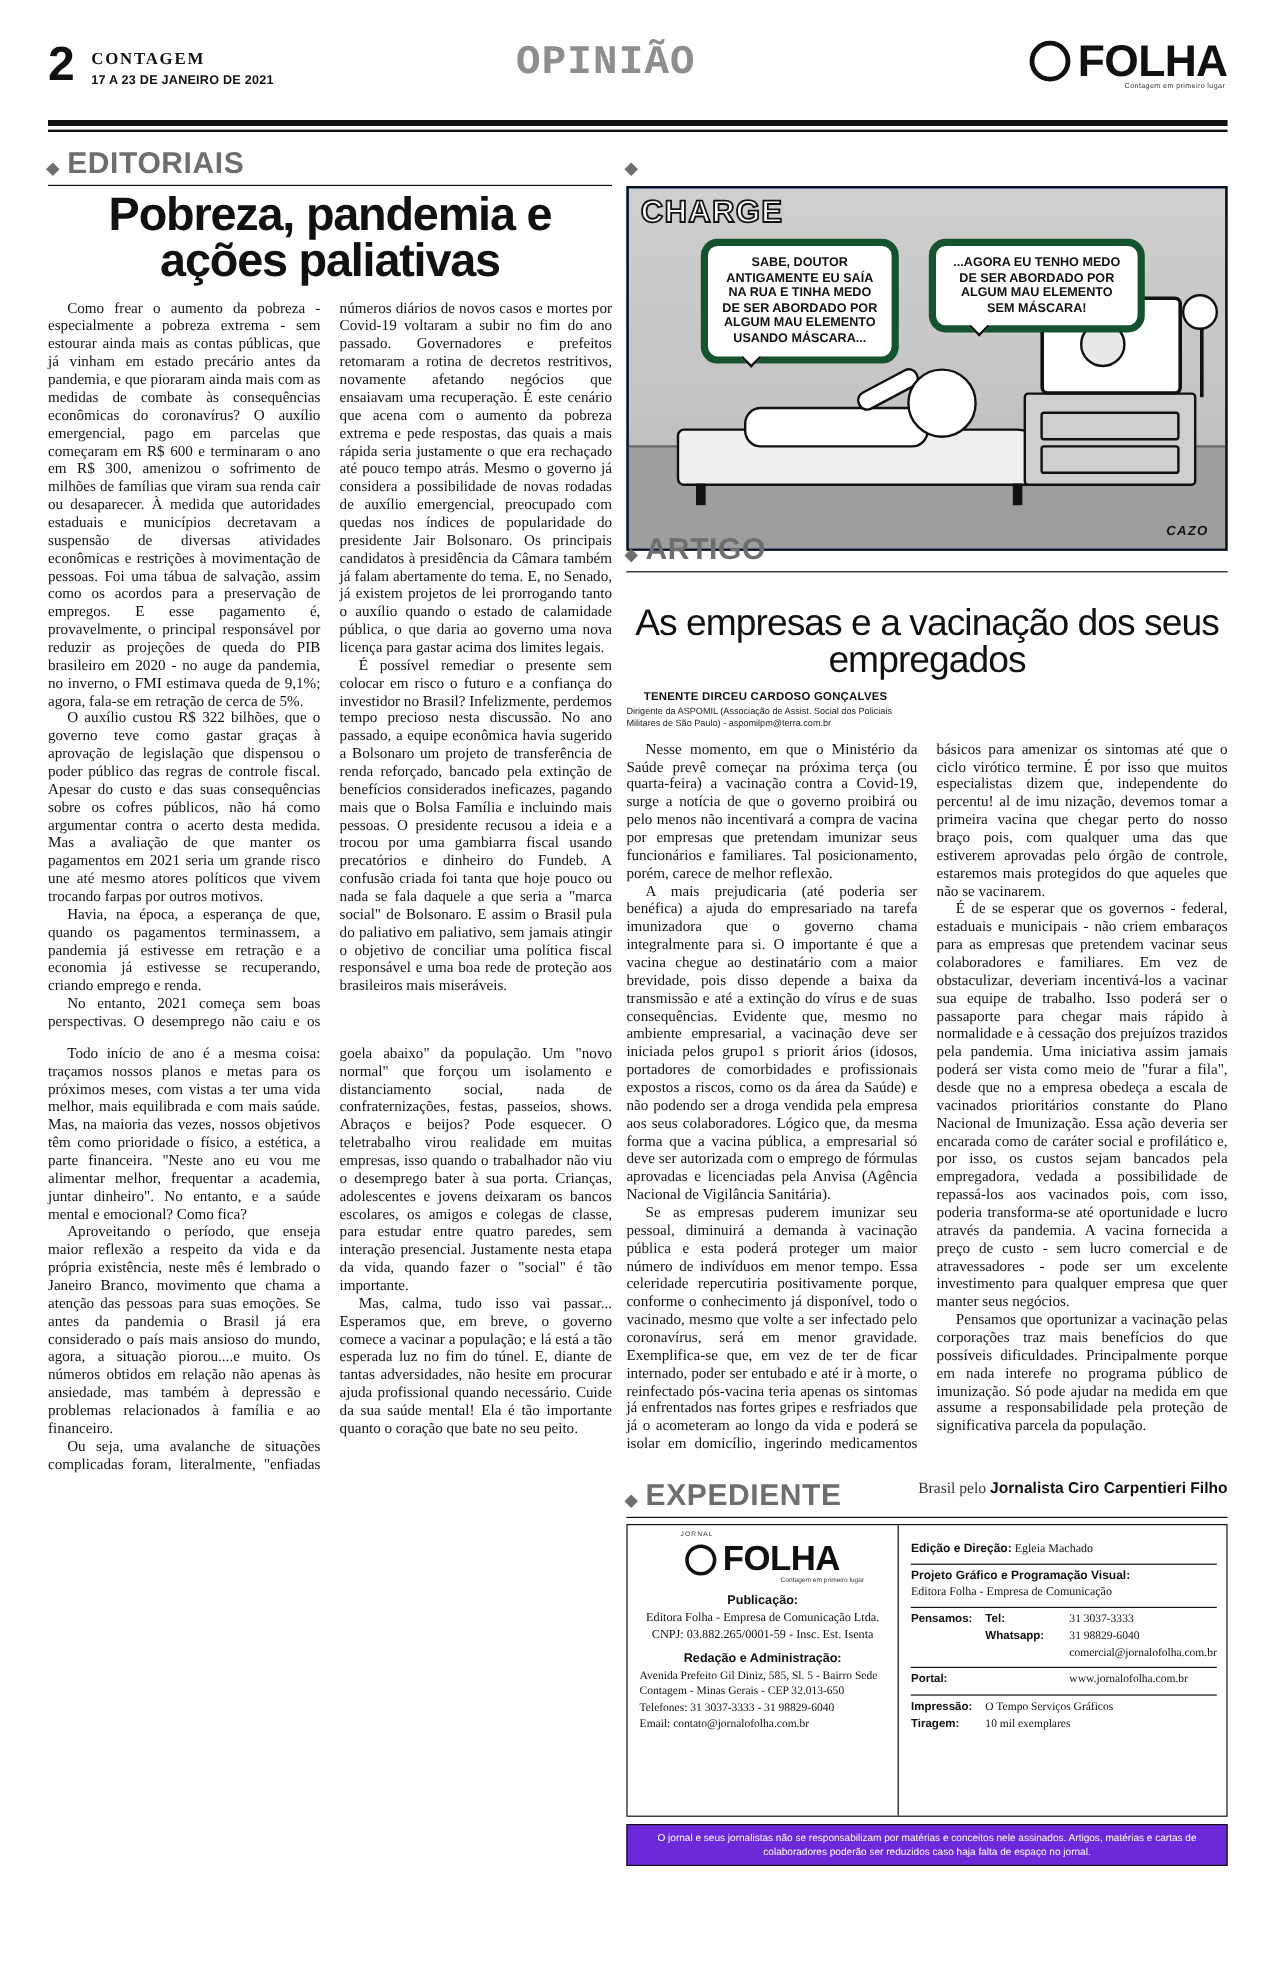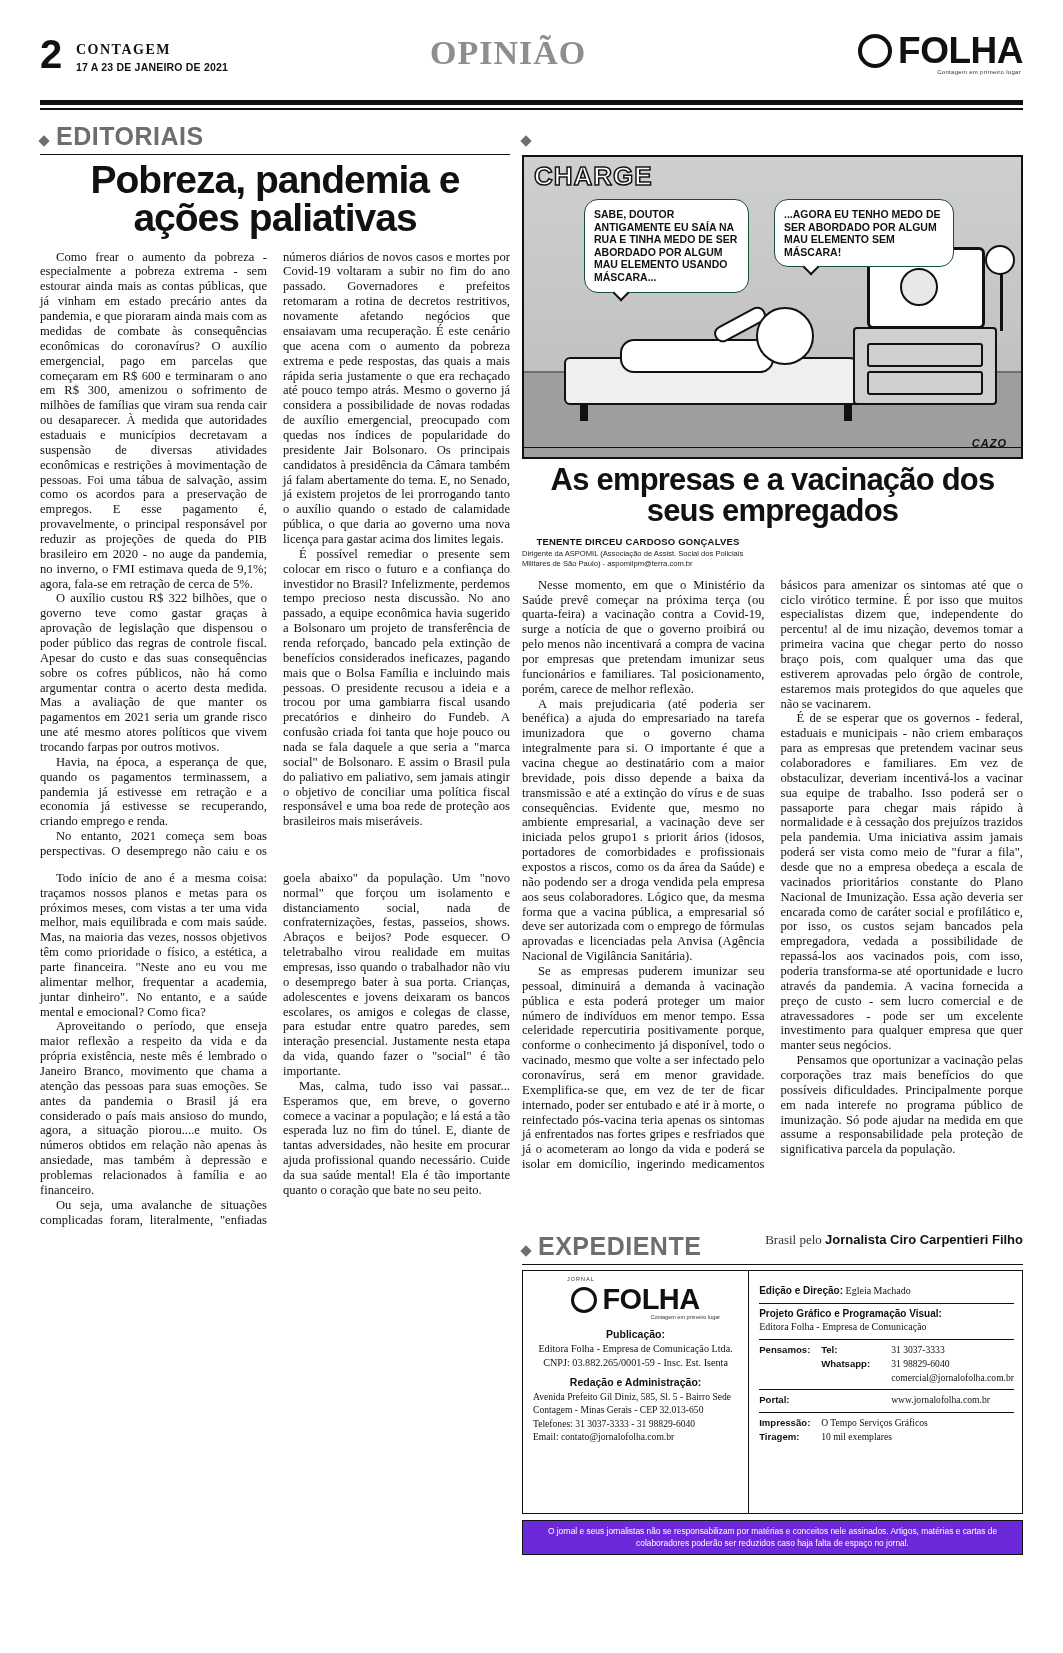--- a/index.html
+++ b/index.html
@@ -56,21 +56,21 @@
     top: 23px;
     font-family: "Liberation Sans", sans-serif;
     font-size: 10.5px;
     font-weight: bold;
     letter-spacing: 0.2px;
   }
   .mh-section {
     position: absolute;
     left: 390px;
     top: -4px;
-    font-family: Liberation Serif, serif;
+    font-family: Liberation Mono, monospace;
     font-size: 34px;
     font-weight: bold;
     color: #8e8e8e;
     letter-spacing: 1px;
   }
   .mh-logo {
     position: absolute;
     right: 0;
     top: -6px;
     display: flex;
@@ -201,27 +201,27 @@
     font-weight: bold;
     font-size: 26px;
     color: #fff;
     -webkit-text-stroke: 1.5px #111;
     letter-spacing: 1px;
     z-index: 5;
   }
   .bubble {
     position: absolute;
     background: #fff;
-    border: 1px solid #14532d;
+    border: 6px solid #14532d;
     border-radius: 14px;
     font-family: "Liberation Sans", sans-serif;
     font-weight: bold;
     font-size: 10.5px;
     line-height: 1.2;
-    text-align: left;
+    text-align: center;
     padding: 8px 9px;
     box-sizing: border-box;
     color: #111;
     z-index: 4;
   }
   .b1 { left: 60px; top: 42px; width: 165px; }
   .b2 { left: 250px; top: 42px; width: 180px; }
   .bubble:after {
     content: "";
     position: absolute;
@@ -349,26 +349,26 @@
 
   
   .artigo {
     position: absolute;
     left: 522px;
     top: 444px;
     width: 501px;
   }
   .artigo-headline {
     font-family: "Liberation Sans", sans-serif;
-    font-weight: bold;
+    font-weight: normal;
     font-size: 31px;
     line-height: 1.0;
     text-align: center;
     letter-spacing: -0.8px;
-    margin-top: 16px;
+    margin-top: 26px;
   }
   .byline {
     margin-top: 10px;
     width: 232px;
   }
   .byline .name {
     font-family: "Liberation Sans", sans-serif;
     font-weight: bold;
     font-size: 9.5px;
     text-align: center;
@@ -589,20 +589,24 @@
         <span class="monitor-face"></span>
       </div>
       <div class="flower-stem"></div>
       <div class="flower"></div>
 
       <div class="signature">CAZO</div>
     </div>
   </div>
 
   <div class="artigo">
+    <div class="sect-head">
+      <span class="diamond"></span>
+      <span>ARTIGO</span>
+    </div>
     <div class="sect-rule"></div>
 
     <div class="artigo-headline">As empresas e a vacinação dos seus empregados</div>
 
     <div class="byline">
       <div class="name">TENENTE DIRCEU CARDOSO GONÇALVES</div>
       <div class="role">Dirigente da ASPOMIL (Associação de Assist. Social dos Policiais Militares de São Paulo) - aspomilpm@terra.com.br</div>
     </div>
 
     <div class="artigo-cols">

